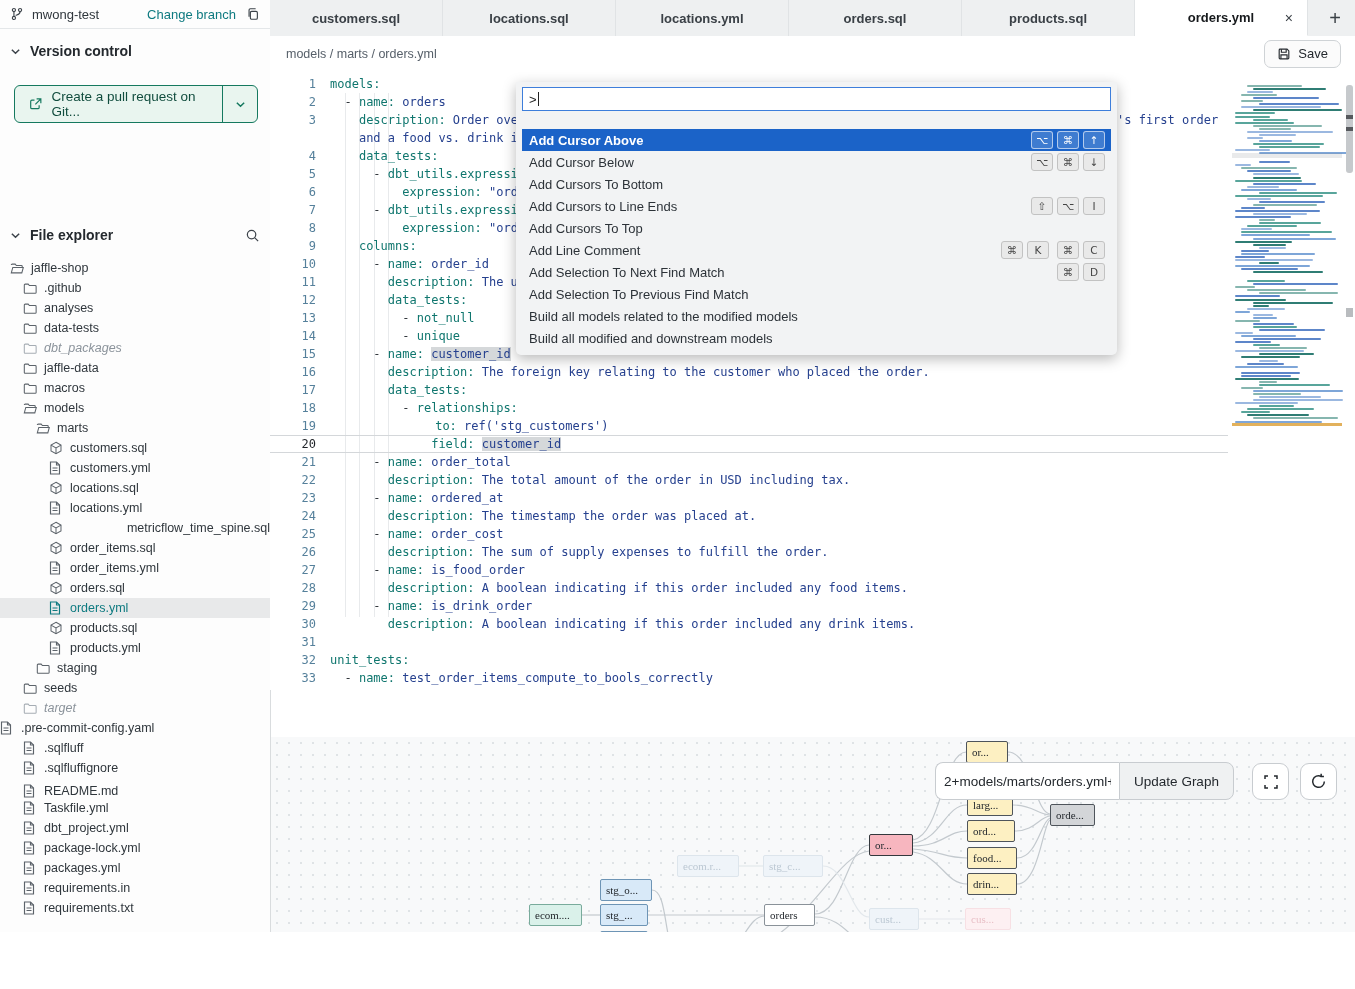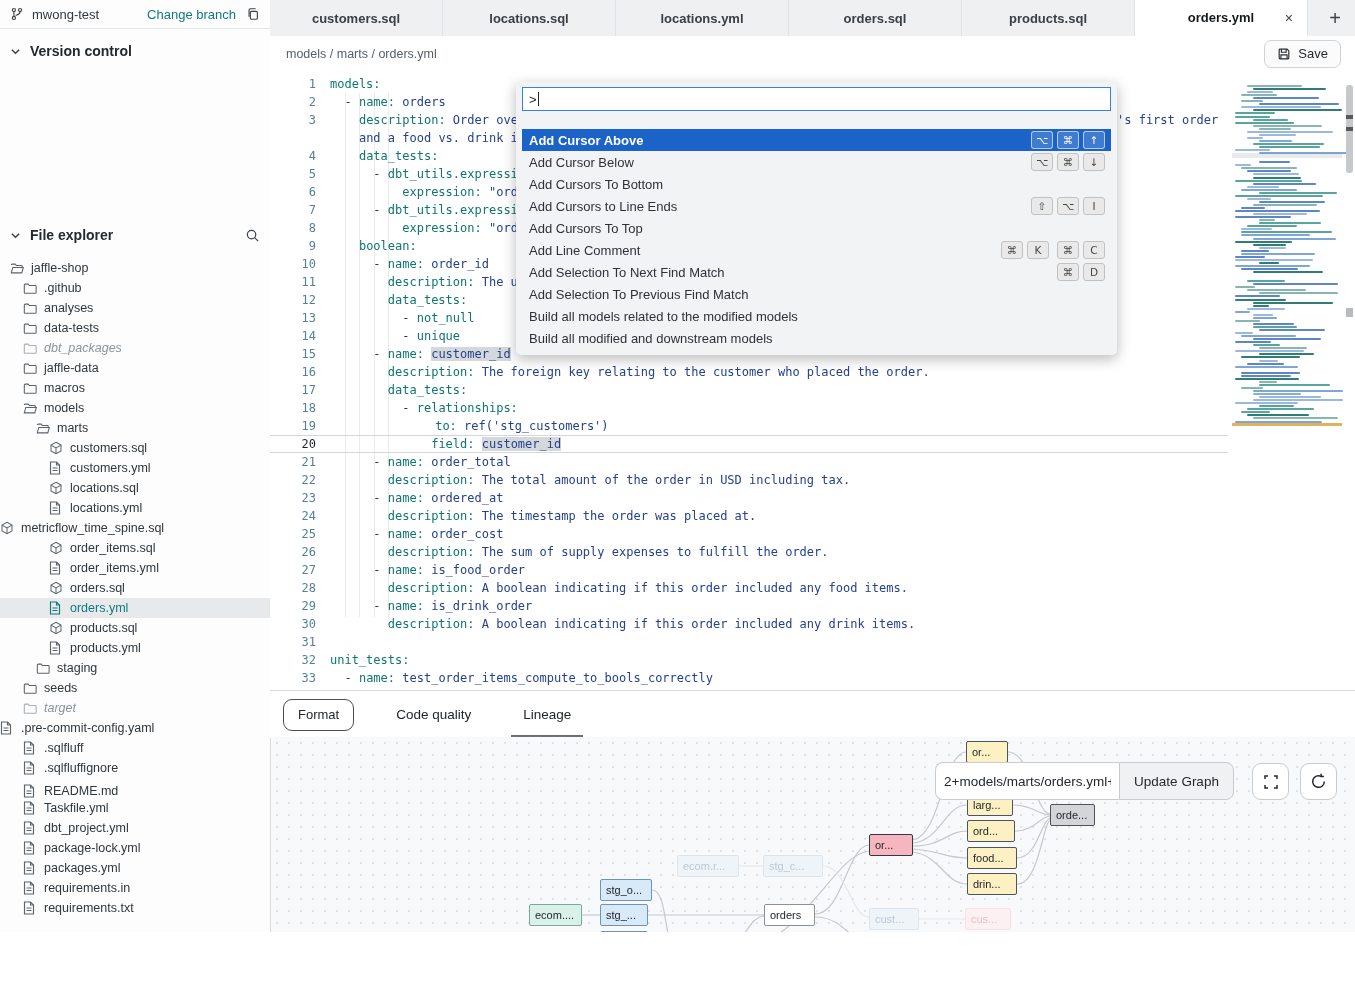--- a/index.html
+++ b/index.html
@@ -60,21 +60,21 @@
   .kgrp{display:flex;gap:4px;}
   .chip{min-width:12px;height:16px;padding:0 4px;display:flex;align-items:center;justify-content:center;background:#e9e9e9;border:1px solid #c2c2c2;border-radius:3px;font-size:10.5px;color:#444;font-family:"DejaVu Sans",sans-serif;font-weight:normal;}
   .prow.sel .chip{background:rgba(255,255,255,.16);border-color:rgba(255,255,255,.6);color:#fff;}
   
   #bpanel-head{position:absolute;left:270px;top:690px;width:1085px;height:47px;background:#fff;border-top:1px solid #d8dbde;display:flex;align-items:center;}
   .fmt-btn{margin-left:13px;height:32px;padding:0 14px;display:flex;align-items:center;background:#fff;border:1px solid #4a5056;border-radius:9px;font-size:13px;color:#24292e;cursor:pointer;}
   .btab{font-size:13.5px;color:#21262b;cursor:pointer;position:relative;height:47px;display:flex;align-items:center;padding:0 12px;}
   .btab.active::after{content:"";position:absolute;left:0;right:0;bottom:0;height:3px;background:#6a7076;}
   #canvas{position:absolute;left:271px;top:737px;width:1084px;height:242px;background:#f8f9fa;
           background-image:radial-gradient(#dfe3e6 1px, transparent 1px);background-size:12px 12px;}
-  .lnode{position:absolute;box-sizing:border-box;border-radius:2px;font-size:11px;color:#23282d;display:flex;align-items:center;padding:0 5px;white-space:nowrap;overflow:hidden;cursor:pointer;background:#fff;}
+  .lnode{position:absolute;box-sizing:border-box;border-radius:2px;font-size:11px;color:#23282d;display:flex;align-items:center;padding:0 5px;white-space:nowrap;overflow:hidden;cursor:pointer;background:#fff;font-family:Liberation Serif, serif;}
   .n-blue{background:#d8e9f8;border:1px solid #6d94b5;}
   .n-teal{background:#daf1ea;border:1px solid #79ab9c;}
   .n-white{background:#fff;border:1px solid #8a9299;}
   .n-yellow{background:#fdf0c2;border:1.4px solid #4e545b;}
   .n-yellowlight{background:#fdf0c2;border:1px solid #d8c892;}
   .n-gray{background:#d3d5d8;border:1.4px solid #4e545b;}
   .n-pink{background:#f7b6bf;border:1.6px solid #33383d;}
   .n-green{background:#c9f2d3;border:1.6px solid #2f3439;}
   .n-faded{background:#eff4f9;border:1px solid #dde5ec;color:#bcc8d3;}
   .n-fadedpink{background:#fdf0f2;border:1px solid #f7e0e4;color:#e8bfc6;}
@@ -109,20 +109,34 @@
       </span>
     </div>
 
     <div class="sec-head" style="top:40px">
       <svg width="11" height="11" viewBox="0 0 12 12" fill="none" stroke="#3c434a" stroke-width="1.6">
           <path d="M2 4 L6 8 L10 4"></path>
         </svg>
       <span class="sec-title">Version control</span>
     </div>
 
+    <div class="pr-btn">
+      <div class="pr-main">
+        <svg width="14" height="14" viewBox="0 0 16 16" fill="none" stroke="#15795f" stroke-width="1.4">
+          <path d="M6.5 3.5 H3.5 A1.5 1.5 0 0 0 2 5 v7 a1.5 1.5 0 0 0 1.5 1.5 h7 A1.5 1.5 0 0 0 12 12 V9.5"></path>
+          <path d="M9 2 h5 v5 M14 2 L7.5 8.5"></path>
+        </svg>
+        <span>Create a pull request on Git...</span>
+      </div>
+      <div class="pr-caret">
+        <svg width="11" height="11" viewBox="0 0 12 12" fill="none" stroke="#15795f" stroke-width="1.6">
+            <path d="M2 4 L6 8 L10 4"></path>
+          </svg>
+      </div>
+    </div>
 
     <div class="sec-head" style="top:224px">
       <svg width="11" height="11" viewBox="0 0 12 12" fill="none" stroke="#3c434a" stroke-width="1.6">
           <path d="M2 4 L6 8 L10 4"></path>
         </svg>
       <span class="sec-title">File explorer</span>
       <span style="margin-left:auto">
         <svg width="15" height="15" viewBox="0 0 16 16" fill="none" stroke="#3c434a" stroke-width="1.3">
           <circle cx="7" cy="7" r="4.5"></circle>
             <path d="M10.5 10.5 L14 14"></path>
@@ -232,21 +246,21 @@
         </div>
         <div class="trow" style="padding-left: 49px;">
           <span class="ticon">
             <svg width="12" height="14" viewBox="0 0 12 14" fill="none" stroke="#5c636a" stroke-width="1.15">
               <path d="M1.5 1 h6 L10.5 4 V13 H1.5 z"></path>
               <path d="M7.5 1 V4 H10.5 M3.5 7 h5 M3.5 9.5 h5"></path>
             </svg>
           </span>
           <span>locations.yml</span>
         </div>
-        <div class="trow" style="">
+        <div class="trow" style="padding-left: 49px; justify-content: space-between;">
           <span class="ticon">
             <svg width="14" height="14" viewBox="0 0 16 16" fill="none" stroke="#5c636a" stroke-width="1.15">
               <path d="M8 1.5 L13.7 4.7 V11.3 L8 14.5 L2.3 11.3 V4.7 Z"></path>
               <path d="M2.3 4.7 L8 8 L13.7 4.7 M8 8 V14.5"></path>
             </svg>
           </span>
           <span>metricflow_time_spine.sql</span>
         </div>
         <div class="trow" style="padding-left: 49px;">
           <span class="ticon">
@@ -500,21 +514,21 @@
     <div id="codelines">
         <div class="erow" style="top: 4px; left: 60px;"><span class="tk">models:</span></div>
         <div class="erow" style="top: 22px; left: 60px;"><span class="td">  - </span><span class="tk">name: </span><span class="tv">orders</span></div>
         <div class="erow" style="top: 40px; left: 60px;"><span class="td">    </span><span class="tk">description: </span><span class="tv">Order ove</span><span class="tv absseg" style="left: 787px;">'s first order</span></div>
         <div class="erow" style="top: 58px; left: 60px;"><span class="td">    </span><span class="tv">and a food vs. drink i</span></div>
         <div class="erow" style="top: 76px; left: 60px;"><span class="td">    </span><span class="tk">data_tests:</span></div>
         <div class="erow" style="top: 94px; left: 60px;"><span class="td">      - </span><span class="tk">dbt_utils.expressi</span></div>
         <div class="erow" style="top: 112px; left: 60px;"><span class="td">          </span><span class="tk">expression: </span><span class="tv">"ord</span></div>
         <div class="erow" style="top: 130px; left: 60px;"><span class="td">      - </span><span class="tk">dbt_utils.expressi</span></div>
         <div class="erow" style="top: 148px; left: 60px;"><span class="td">          </span><span class="tk">expression: </span><span class="tv">"ord</span></div>
-        <div class="erow" style="top: 166px; left: 60px;"><span class="td">    </span><span class="tk">boolean:</span></div>
+        <div class="erow" style="top: 166px; left: 60px;"><span class="td">    </span><span class="tk">columns:</span></div>
         <div class="erow" style="top: 184px; left: 60px;"><span class="td">      - </span><span class="tk">name: </span><span class="tv">order_id</span></div>
         <div class="erow" style="top: 202px; left: 60px;"><span class="td">        </span><span class="tk">description: </span><span class="tv">The u</span></div>
         <div class="erow" style="top: 220px; left: 60px;"><span class="td">        </span><span class="tk">data_tests:</span></div>
         <div class="erow" style="top: 238px; left: 60px;"><span class="td">          - </span><span class="tk">not_null</span></div>
         <div class="erow" style="top: 256px; left: 60px;"><span class="td">          - </span><span class="tk">unique</span></div>
         <div class="erow" style="top: 274px; left: 60px;"><span class="td">      - </span><span class="tk">name: </span><span class="tv thl">customer_id</span></div>
         <div class="erow" style="top: 292px; left: 60px;"><span class="td">        </span><span class="tk">description: </span><span class="tv">The foreign key relating to the customer who placed the order.</span></div>
         <div class="erow" style="top: 310px; left: 60px;"><span class="td">        </span><span class="tk">data_tests:</span></div>
         <div class="erow" style="top: 328px; left: 60px;"><span class="td">          - </span><span class="tk">relationships:</span></div>
         <div class="erow" style="top: 346px; left: 64px;"><span class="td">              </span><span class="tk">to: </span><span class="tv">ref('stg_customers')</span></div>
@@ -719,28 +733,20 @@
         </div>
         <div class="prow">
           <span>Build all models related to the modified models</span>
         </div>
         <div class="prow">
           <span>Build all modified and downstream models</span>
         </div>
       </div>
   </div>
 
-  <div id="bpanel-head">
-    <button class="fmt-btn">Format</button>
-    <div style="width:30px"></div>
-    <div id="btabs" style="display:flex;gap:28px;">
-        <div class="btab">Code quality</div>
-        <div class="btab active">Lineage</div>
-      </div>
-  </div>
 
   <div id="canvas">
     <svg id="edges" width="1084" height="242" viewBox="0 0 1084 242">
         <path d="M311 178 H329" fill="none" stroke="#c3c9ce" stroke-width="1.2"></path>
         <path d="M377 178 H493" fill="none" stroke="#c3c9ce" stroke-width="1.2"></path>
         <path d="M381 153 C398 153 392 215 407 215" fill="none" stroke="#c3c9ce" stroke-width="1.2"></path>
         <path d="M377 205 C392 205 396 214 407 214" fill="none" stroke="#c3c9ce" stroke-width="1.2"></path>
         <path d="M377 231 C392 231 396 218 407 217" fill="none" stroke="#c3c9ce" stroke-width="1.2"></path>
         <path d="M452 213 C472 213 476 180 493 179" fill="none" stroke="#c3c9ce" stroke-width="1.2"></path>
         <path d="M544 177 C572 177 576 109 598 108" fill="none" stroke="#c3c9ce" stroke-width="1.2"></path>

